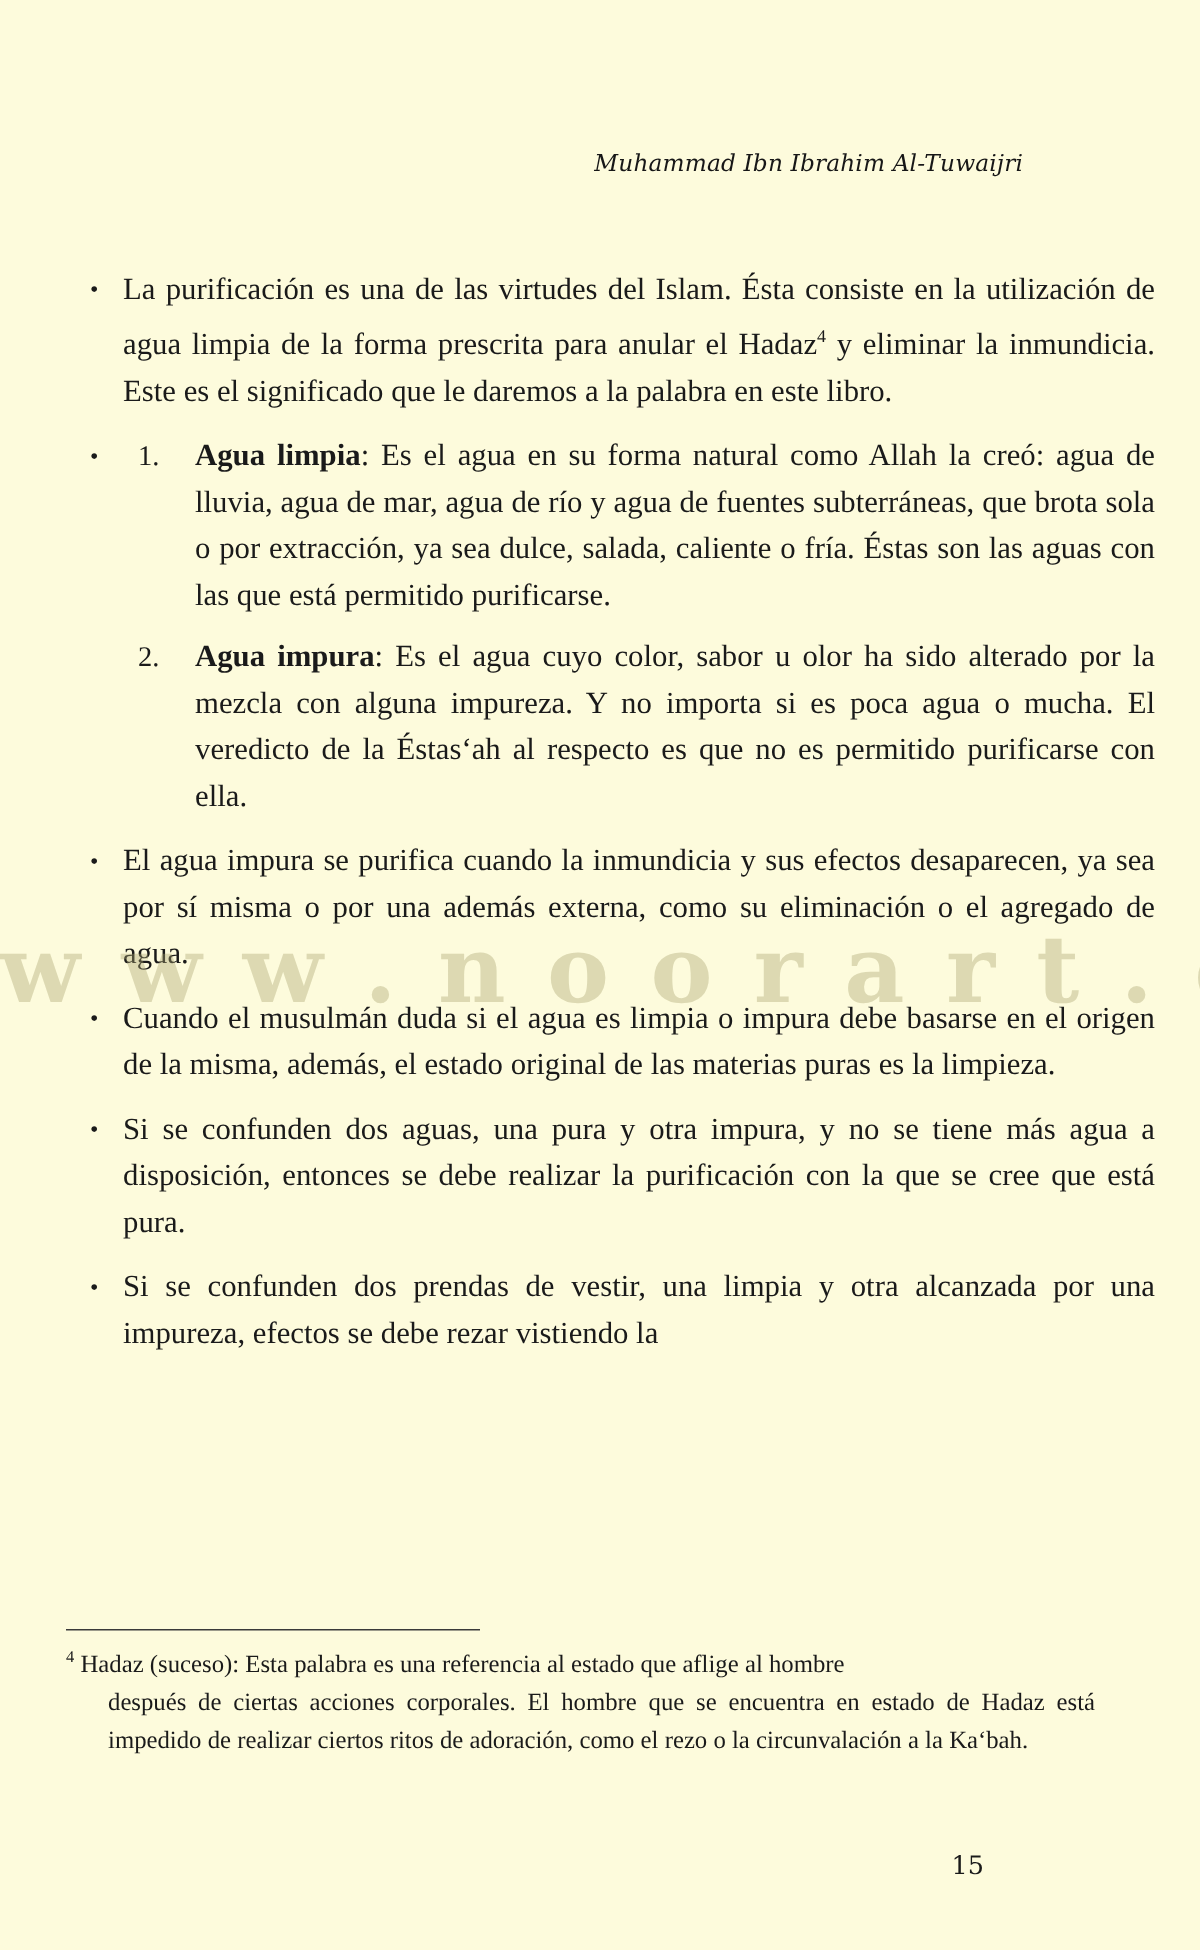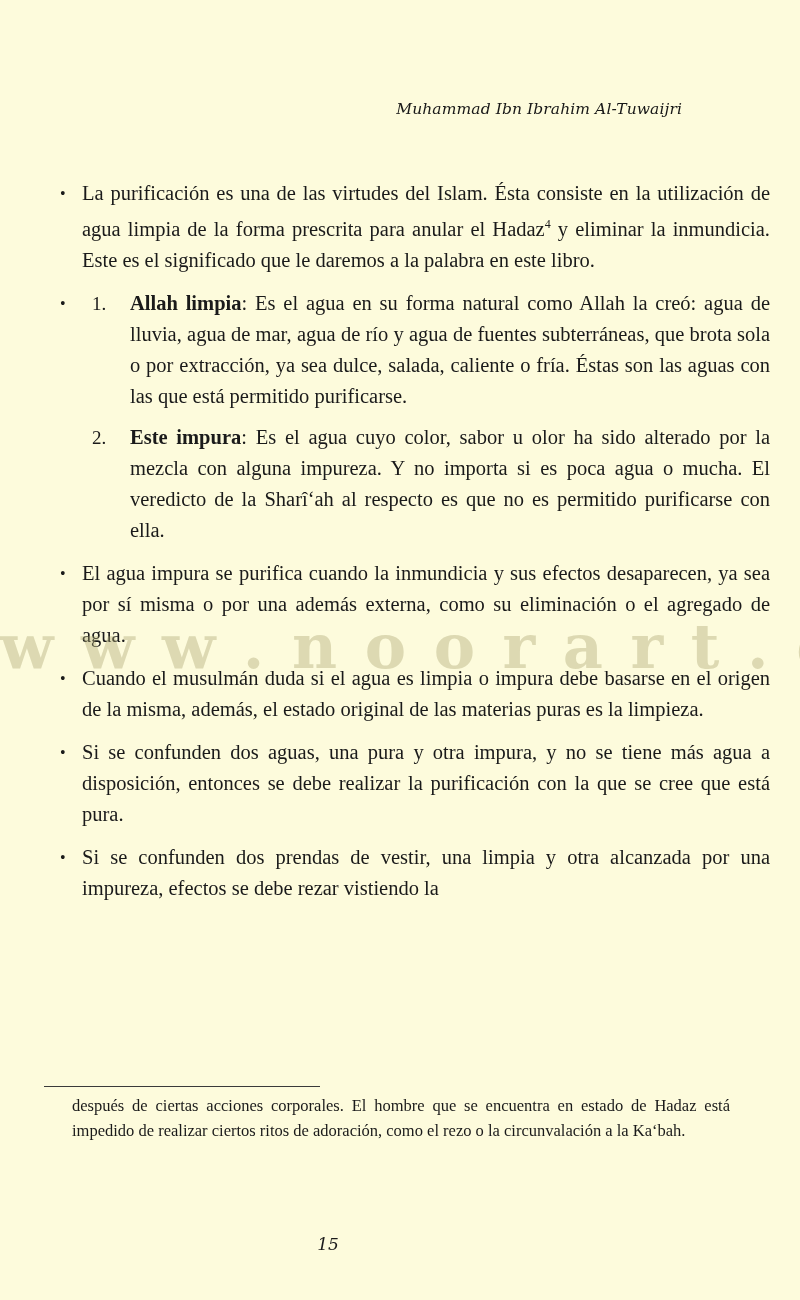--- a/index.html
+++ b/index.html
@@ -121,25 +121,24 @@
   }
   .fn-cont {
     display: block;
     padding-left: 28px;
   }
   .page-number {
     position: absolute;
     bottom: 46px;
     left: 0;
     width: 656px;
-    text-align: center;
+    text-align: right;
     font-size: 17px;
     font-family: "DejaVu Serif", serif;
     color: #1a1a1a;
-    font-style: italic;
   }
   .watermark {
     position: absolute;
     left: 0;
     top: 610px;
     width: 800px;
     text-align: center;
     font-family: "DejaVu Serif", serif;
     font-size: 62px;
     letter-spacing: 3px;
@@ -166,25 +165,25 @@
       <li class="bullet">
         <span class="dot">•</span>
         <span class="txt">La purificación es una de las virtudes del Islam. Ésta consiste en la utilización de agua limpia de la forma prescrita para anular el <span class="ital">Hadaz</span><sup class="fnref">4</sup> y eliminar la inmundicia. Este es el significado que le daremos a la palabra en este libro.</span>
       </li>
 
       <li class="bullet">
         <span class="dot">•</span>
         <ol class="numlist sub-indent">
           <li>
             <span class="num">1.</span>
-            <span class="bold">Allah limpia</span><span>: Es el agua en su forma natural como Allah la creó: agua de lluvia, agua de mar, agua de río y agua de fuentes subterráneas, que brota sola o por extracción, ya sea dulce, salada, caliente o fría. Éstas son las aguas con las que está permitido purificarse.</span>
+            <span class="bold">Agua limpia</span><span>: Es el agua en su forma natural como Allah la creó: agua de lluvia, agua de mar, agua de río y agua de fuentes subterráneas, que brota sola o por extracción, ya sea dulce, salada, caliente o fría. Éstas son las aguas con las que está permitido purificarse.</span>
           </li>
           <li>
             <span class="num">2.</span>
-            <span class="bold">Este impura</span><span>: Es el agua cuyo color, sabor u olor ha sido alterado por la mezcla con alguna impureza. Y no importa si es poca agua o mucha. El veredicto de la <span class="ital">Sharî‘ah</span> al respecto es que no es permitido purificarse con ella.</span>
+            <span class="bold">Agua impura</span><span>: Es el agua cuyo color, sabor u olor ha sido alterado por la mezcla con alguna impureza. Y no importa si es poca agua o mucha. El veredicto de la <span class="ital">Éstas‘ah</span> al respecto es que no es permitido purificarse con ella.</span>
           </li>
         </ol>
       </li>
 
       <li class="bullet">
         <span class="dot">•</span>
         <span class="txt">El agua impura se purifica cuando la inmundicia y sus efectos desaparecen, ya sea por sí misma o por una además externa, como su eliminación o el agregado de agua.</span>
       </li>
 
       <li class="bullet">
@@ -203,19 +202,20 @@
       </li>
 
     </ul>
   </div>
 
   <div class="watermark">w w w . n o o r a r t . c o m</div>
 
   <div class="footnote-area">
     <div class="fn-rule"></div>
     <div class="footnote">
+      <span class="fn-body"><sup>4</sup> <span class="ital">Hadaz</span> (suceso): Esta palabra es una referencia al estado que aflige al hombre</span>
       <span class="fn-cont">después de ciertas acciones corporales. El hombre que se encuentra en estado de <span class="ital">Hadaz</span> está impedido de realizar ciertos ritos de adoración, como el rezo o la circunvalación a la <span class="ital">Ka‘bah</span>.</span>
     </div>
   </div>
 
   <div class="page-number">15</div>
 
 </div>
 
 </body></html>

